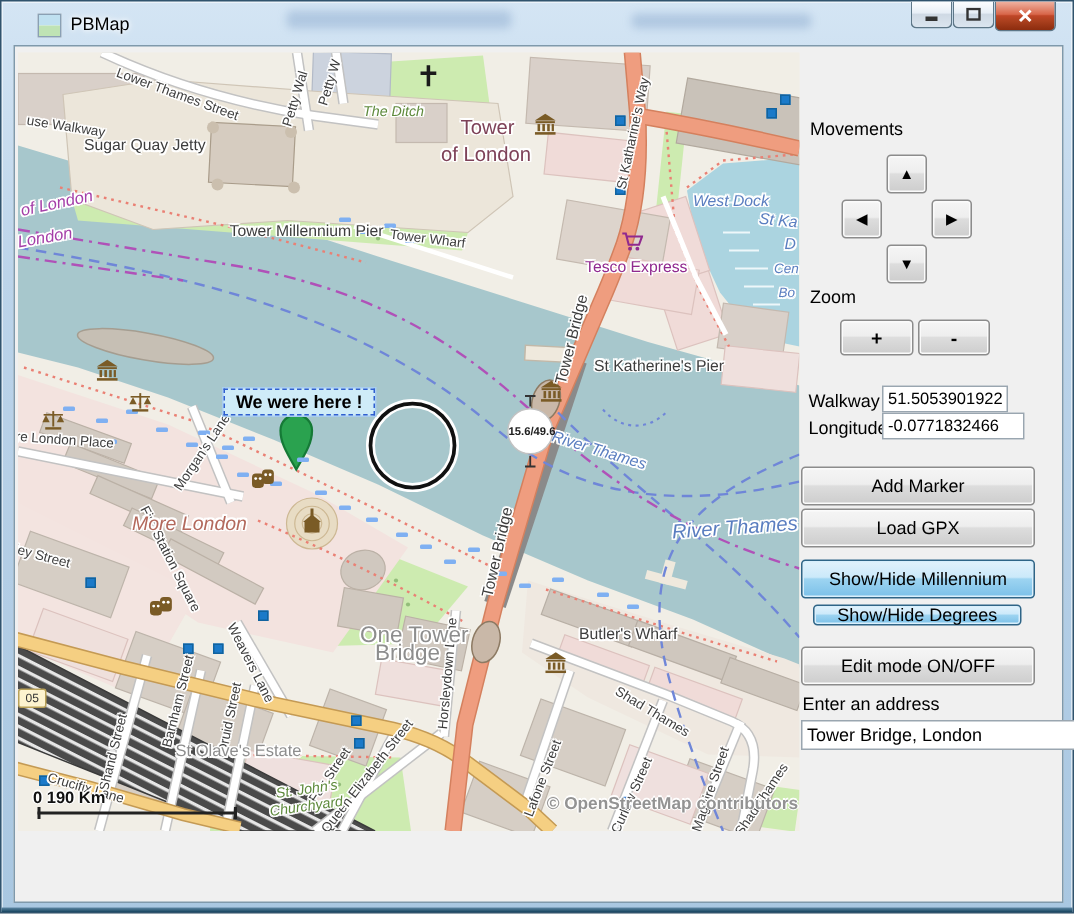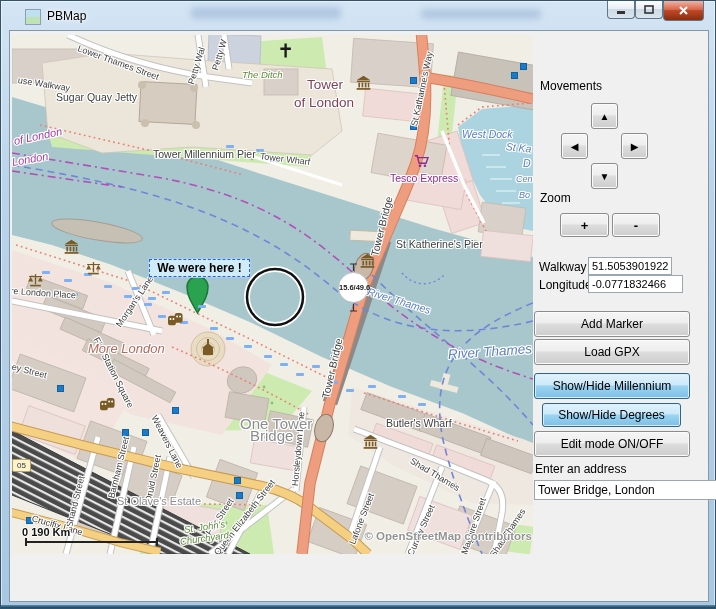--- a/index.html
+++ b/index.html
@@ -507,19 +507,19 @@
     <button class="win7-btn zoombtn" style="left:602px;top:182px;width:48px;height:24px;">-</button>
 
     <div class="slabel" style="left:529px;top:229px;">Walkway</div>
     <input class="win7-input" style="left: 578px; top: 226px; width: 84px; height: 18px;" value="51.5053901922">
     <div class="slabel" style="left:529px;top:247px;">Longitude</div>
     <input class="win7-input" style="left: 578px; top: 244px; width: 95px; height: 18px;" value="-0.0771832466">
 
     <button class="win7-btn" style="left:524px;top:280px;width:156px;height:26px;">Add Marker</button>
     <button class="win7-btn" style="left:524px;top:308px;width:156px;height:26px;">Load GPX</button>
     <button class="win7-btn blue" style="left:524px;top:342px;width:156px;height:26px;">Show/Hide Millennium</button>
-    <button class="win7-btn blue" style="left:532px;top:372px;width:139px;height:24px;">Show/Hide Degrees</button>
+    <button class="win7-btn blue" style="left:532px;top:372px;width:139px;height:14px;">Show/Hide Degrees</button>
     <button class="win7-btn" style="left:524px;top:400px;width:156px;height:26px;">Edit mode ON/OFF</button>
 
     <div class="slabel" style="left:525px;top:431px;">Enter an address</div>
     <input class="win7-input" style="left: 524px; top: 449px; width: 187px; height: 20px; font-size: 12px;" value="Tower Bridge, London">
   </div>
 </div>
 
 </body></html>

